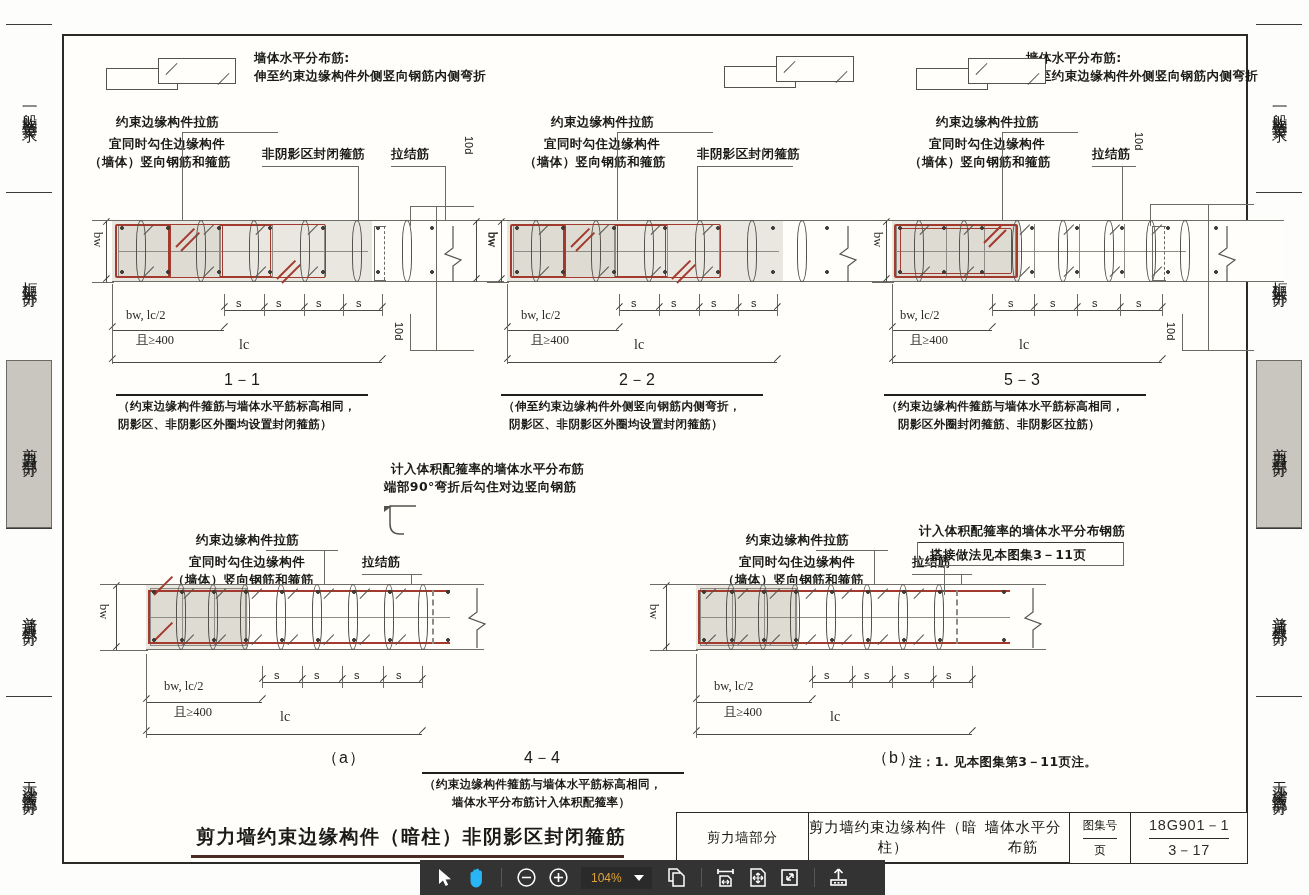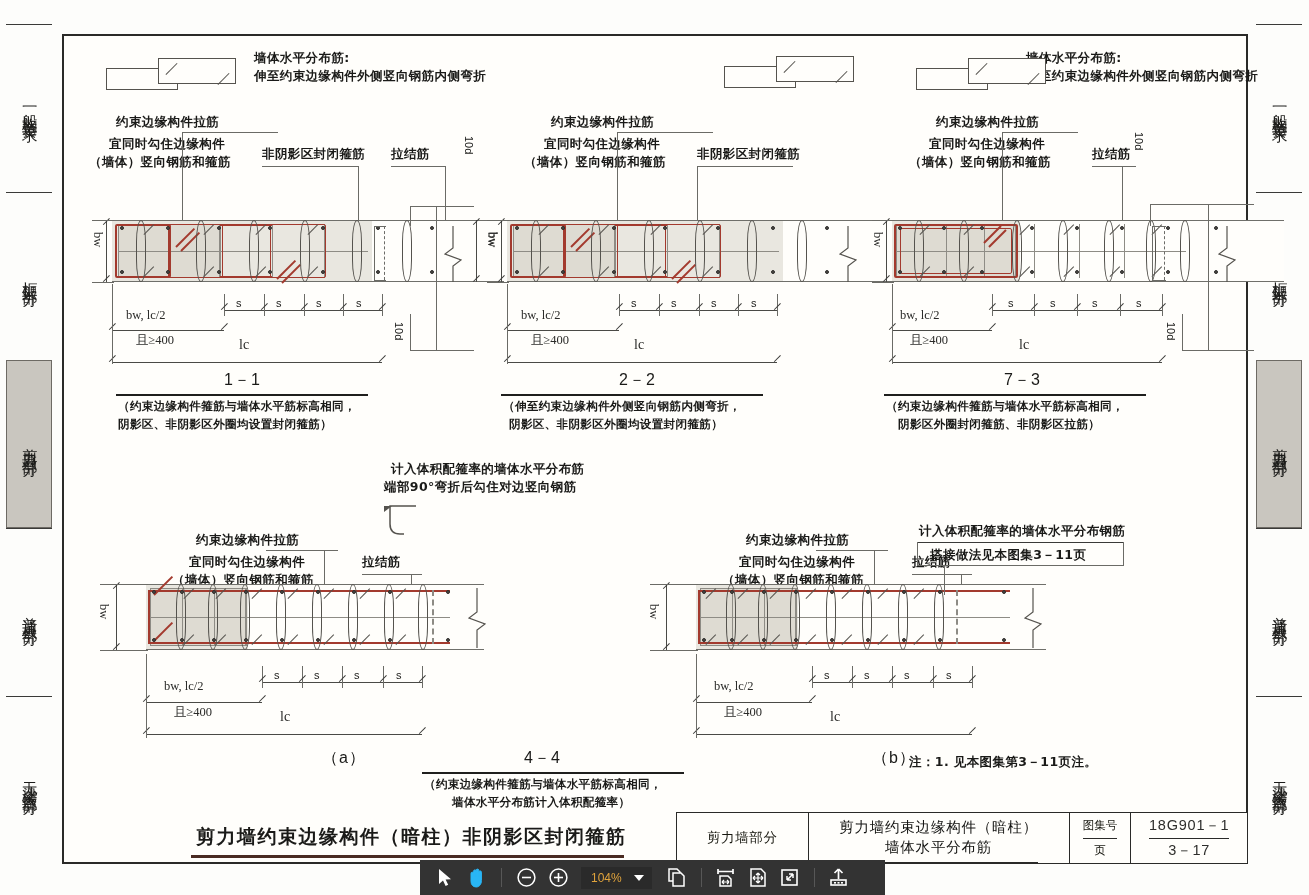--- a/index.html
+++ b/index.html
@@ -650,21 +650,21 @@
       <div class="tick" style="left:294px; top:244px;"></div>
       <div class="ln ln-v ln-thin" style="left:28px; top:170px; height:80px;"></div>
 
       <div class="tx num vert" style="left:300px; top:208px; font-size:11px;">10d</div>
       <div class="ln ln-v ln-thin" style="left:318px; top:200px; height:36px;"></div>
       <div class="ln ln-h ln-thin" style="left:318px; top:236px; width:72px;"></div>
       <div class="ln ln-h ln-thin" style="left:286px; top:90px; width:104px;"></div>
       <div class="ln ln-v ln-thin" style="left:286px; top:90px; height:22px;"></div>
       <div class="ln ln-v ln-thin" style="left:344px; top:90px; height:146px;"></div>
 
-      <div class="tx secname" style="left:140px; top:256px;">7－3</div>
+      <div class="tx secname" style="left:140px; top:256px;">5－3</div>
       <div class="capline" style="left:20px; top:280px; width:262px;"></div>
       <div class="tx cn-s" style="left:22px; top:285px;">（约束边缘构件箍筋与墙体水平筋标高相同，</div>
       <div class="tx cn-s" style="left:34px; top:303px;">阴影区外圈封闭箍筋、非阴影区拉筋）</div>
     </div>
 
     <div class="tx cn" style="left:327px; top:425px;">计入体积配箍率的墙体水平分布筋</div>
     <div class="tx cn" style="left:320px; top:443px;">端部90°弯折后勾住对边竖向钢筋</div>
 
     <div class="sec" style="left:318px; top:468px;">
       <svg width="36" height="34" viewBox="0 0 36 34">
@@ -918,21 +918,21 @@
 
   <div id="maintitle">剪力墙约束边缘构件（暗柱）非阴影区封闭箍筋</div>
   <div id="maintitle-underline"></div>
 
   <div id="titleblock">
     <div class="tb-cell" style="width:132px;">
       <span class="tb-cn">剪力墙部分</span>
     </div>
 
     <div class="tb-cell tb-split" style="width:262px;">
-      <div style="flex:1.35 1 0; border-bottom:1.4px solid #2a2a28; flex-direction:column;">
+      <div style="flex:1.35 1 0; border-bottom:1.4px solid #2a2a28; ">
         <div style="border:none;"><span class="tb-cn-b">剪力墙约束边缘构件（暗柱）</span></div>
         <div style="border:none;"><span class="tb-cn-b">墙体水平分布筋</span></div>
       </div>
     </div>
 
     <div class="tb-cell tb-split" style="width:62px;">
       <div>
           <span class="tb-small">图集号</span>
         </div>
       <div>

